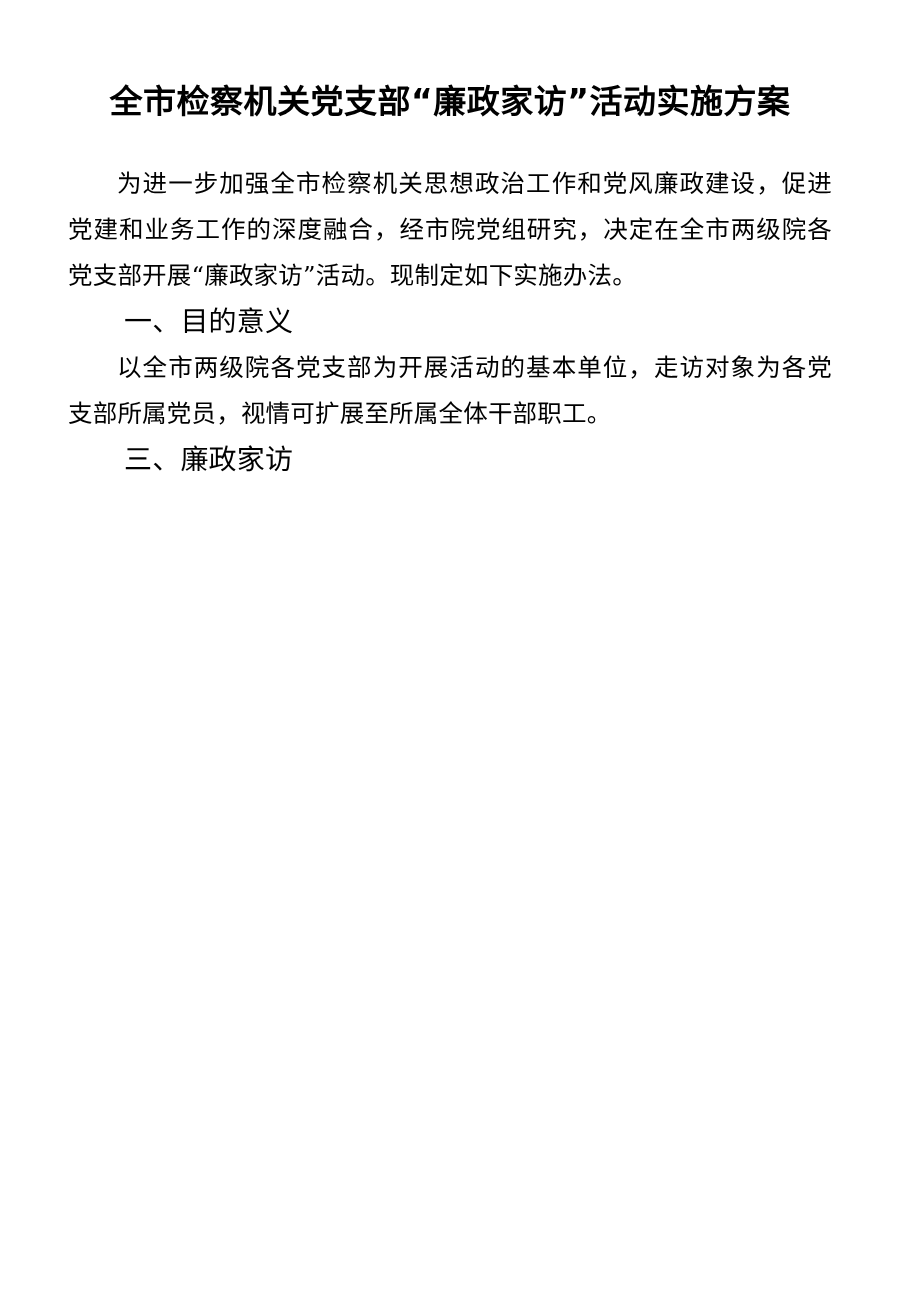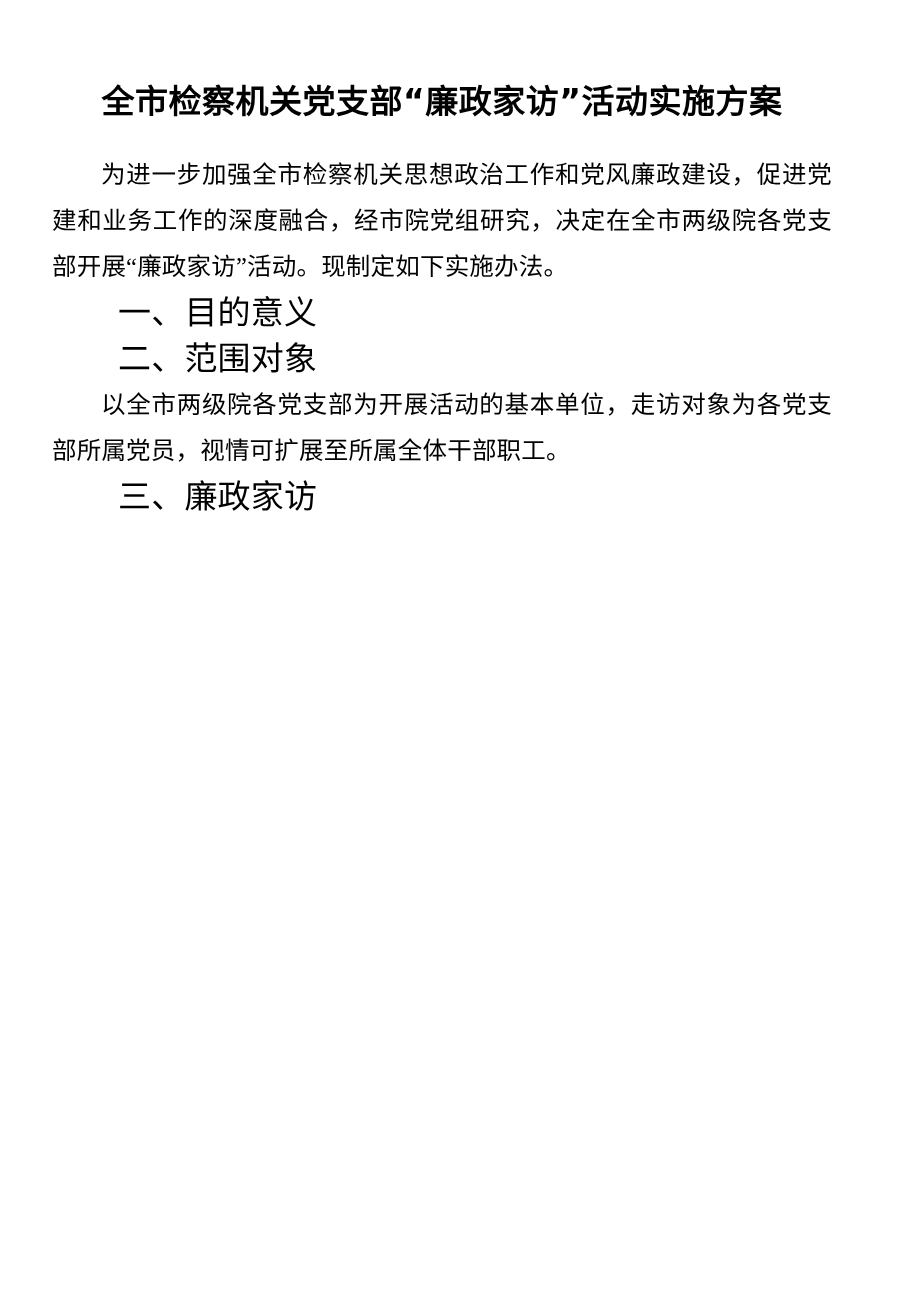--- a/index.html
+++ b/index.html
@@ -11,62 +11,60 @@
     width: 920px;
     height: 1301px;
     font-family: "DejaVu Serif", "Liberation Serif", serif;
     color: #000000;
     overflow: hidden;
   }
   .page {
     width: 920px;
     height: 1301px;
     box-sizing: border-box;
-    padding: 78px 88px 40px 52px;
+    padding: 78px 88px 40px 68px;
     position: relative;
   }
   .doc-title {
     font-family: "DejaVu Sans", "Liberation Sans", sans-serif;
     font-weight: bold;
     font-size: 33px;
     line-height: 48px;
     text-align: center;
     letter-spacing: 0.5px;
     margin: 0 0 0 0;
     padding: 0 6px;
   }
   .body-block {
-    margin-top: 26px;
-    font-family: Liberation Serif, serif;
+    margin-top: 35px;
   }
   p.para {
     font-size: 24.5px;
     line-height: 46px;
     text-align: justify;
     text-justify: inter-ideograph;
     margin: 0;
     text-indent: 2em;
     letter-spacing: 0.2px;
   }
   p.heading {
-    font-size: 33px;
+    font-size: 28px;
     line-height: 46px;
     margin: 0;
     text-indent: 2em;
     letter-spacing: 0.2px;
   }
 </style>
 </head>
 <body>
 
 <div class="page">
 
   <h1 class="doc-title">全市检察机关党支部“廉政家访”活动实施方案</h1>
 
   <div class="body-block">
     <p class="para">为进一步加强全市检察机关思想政治工作和党风廉政建设，促进党建和业务工作的深度融合，经市院党组研究，决定在全市两级院各党支部开展“廉政家访”活动。现制定如下实施办法。</p>
     <p class="heading">一、目的意义</p>
-    <p class="heading">二、范围对象</p>
     <p class="para">以全市两级院各党支部为开展活动的基本单位，走访对象为各党支部所属党员，视情可扩展至所属全体干部职工。</p>
     <p class="heading">三、廉政家访</p>
   </div>
 
 </div>
 
 </body></html>

